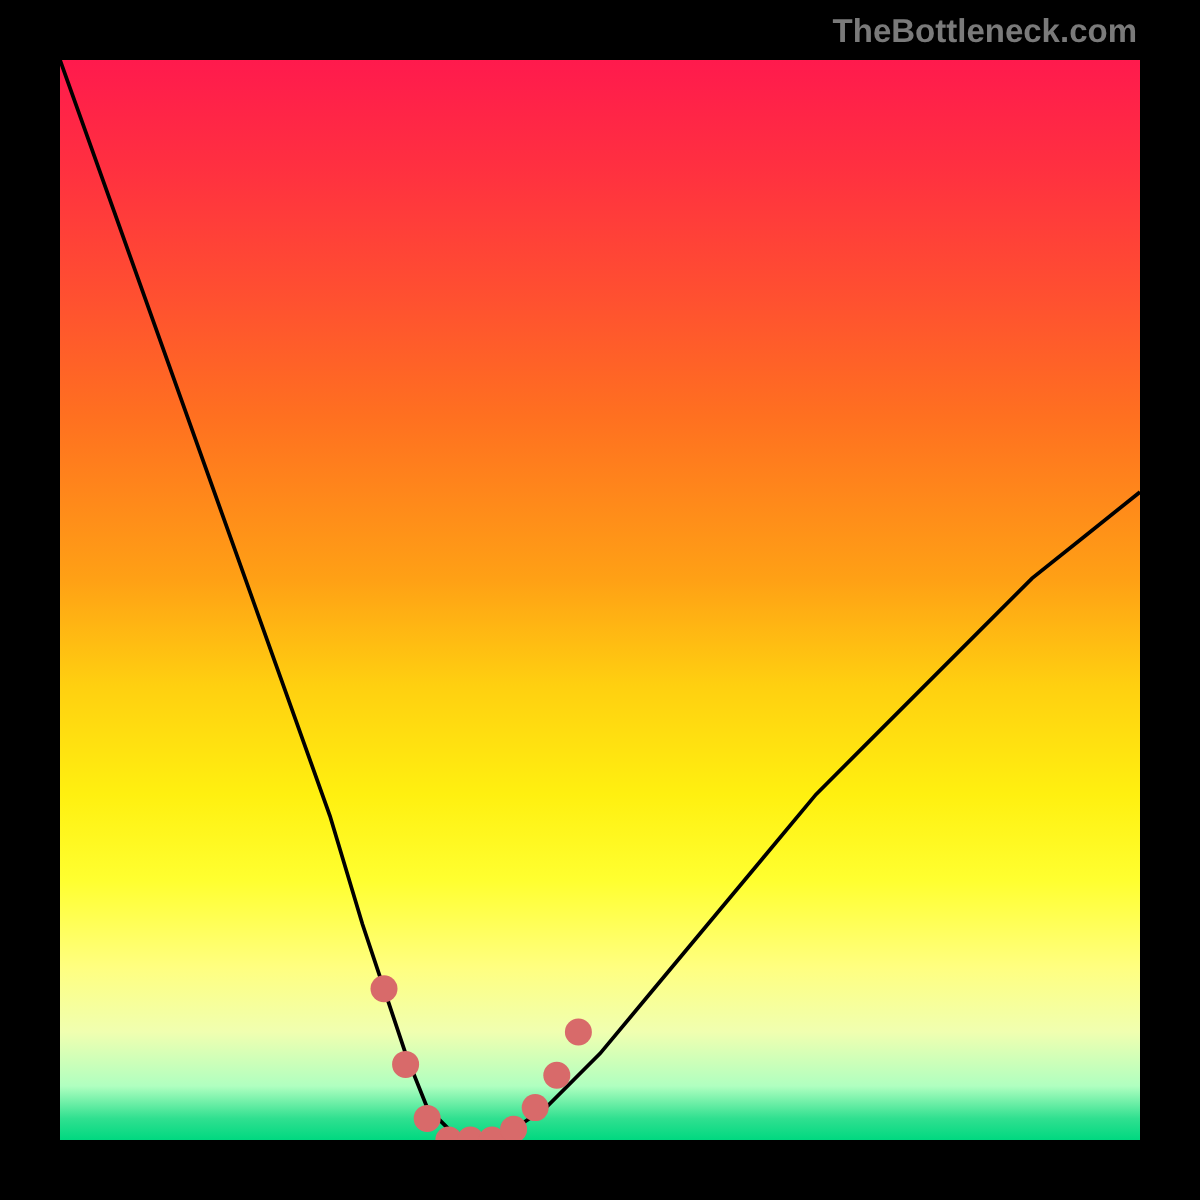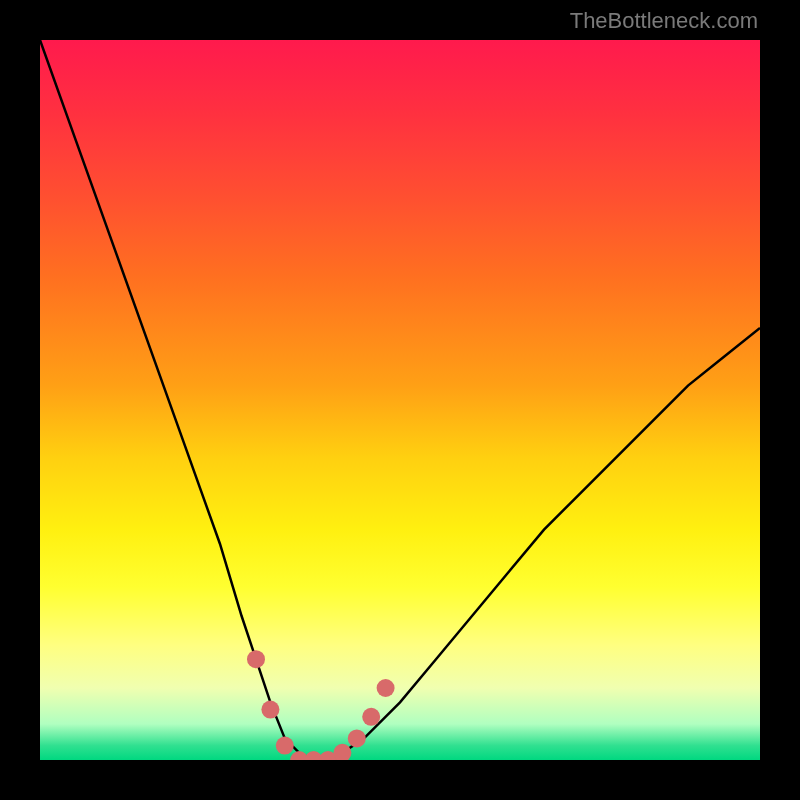--- a/index.html
+++ b/index.html
@@ -38,21 +38,21 @@
       #30e090 98%,
       #00d880 100%
     );
   }
   .watermark {
     position: absolute;
     top: 8px;
     right: 42px;
     color: #7a7a7a;
     font-size: 22px;
-    font-weight: 400;
+    font-weight: 700;
     z-index: 10;
   }
   svg.curve {
     position: absolute;
     left: 0;
     top: 0;
     width: 720px;
     height: 720px;
   }
 </style>

